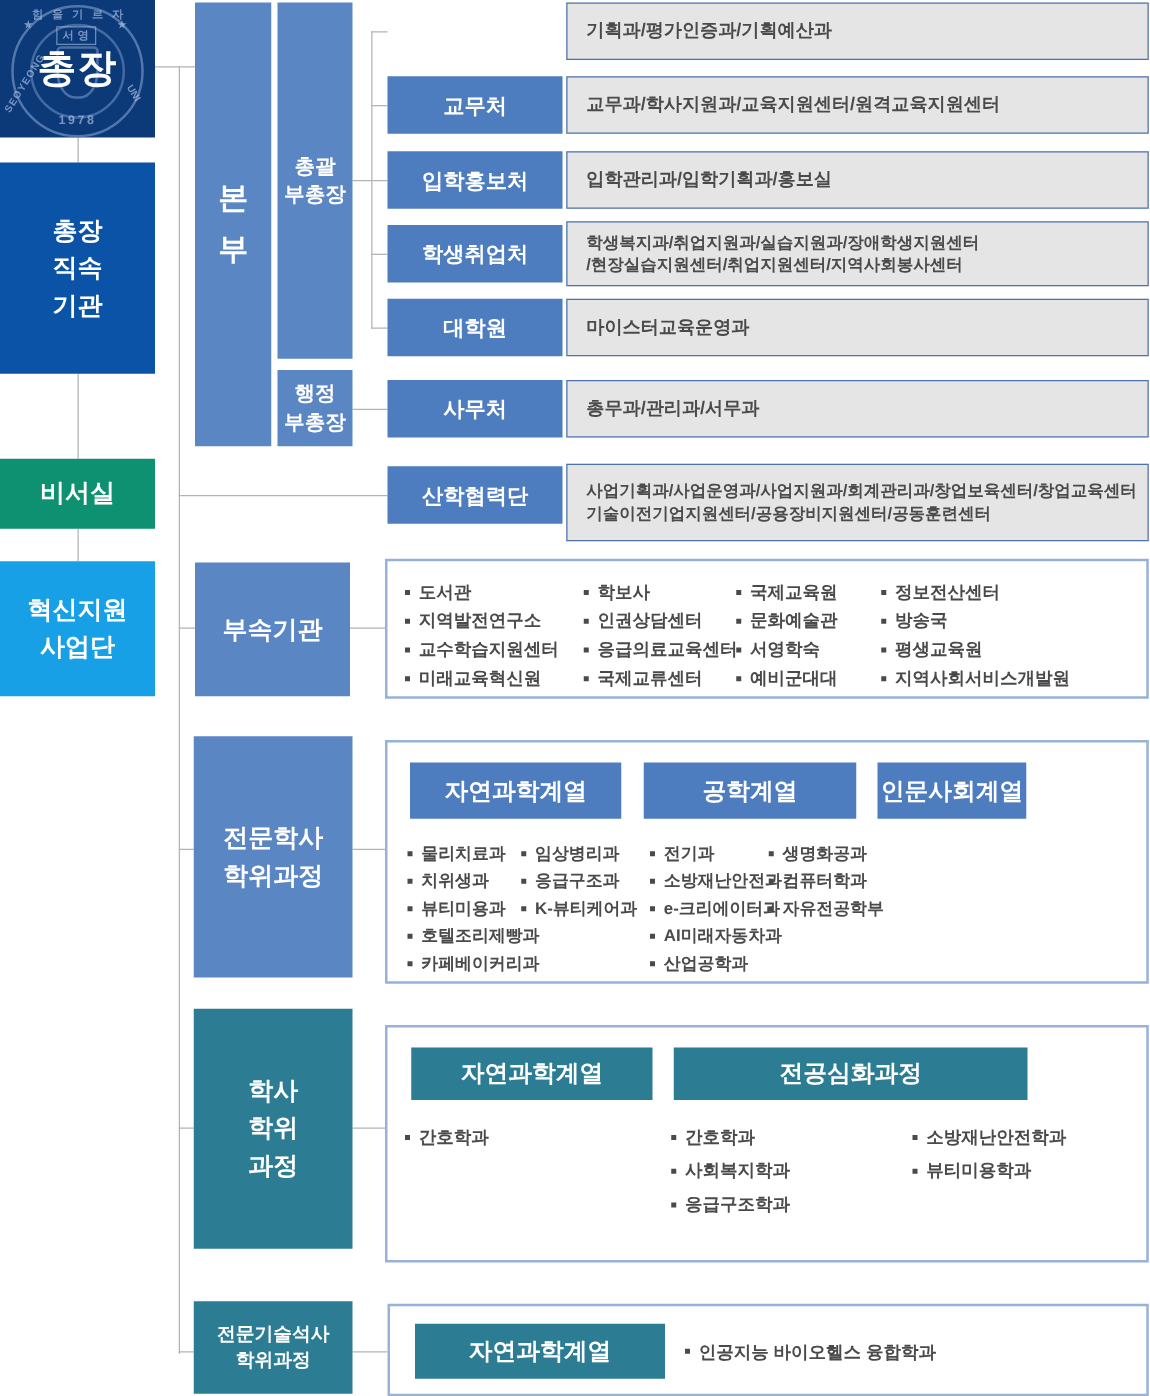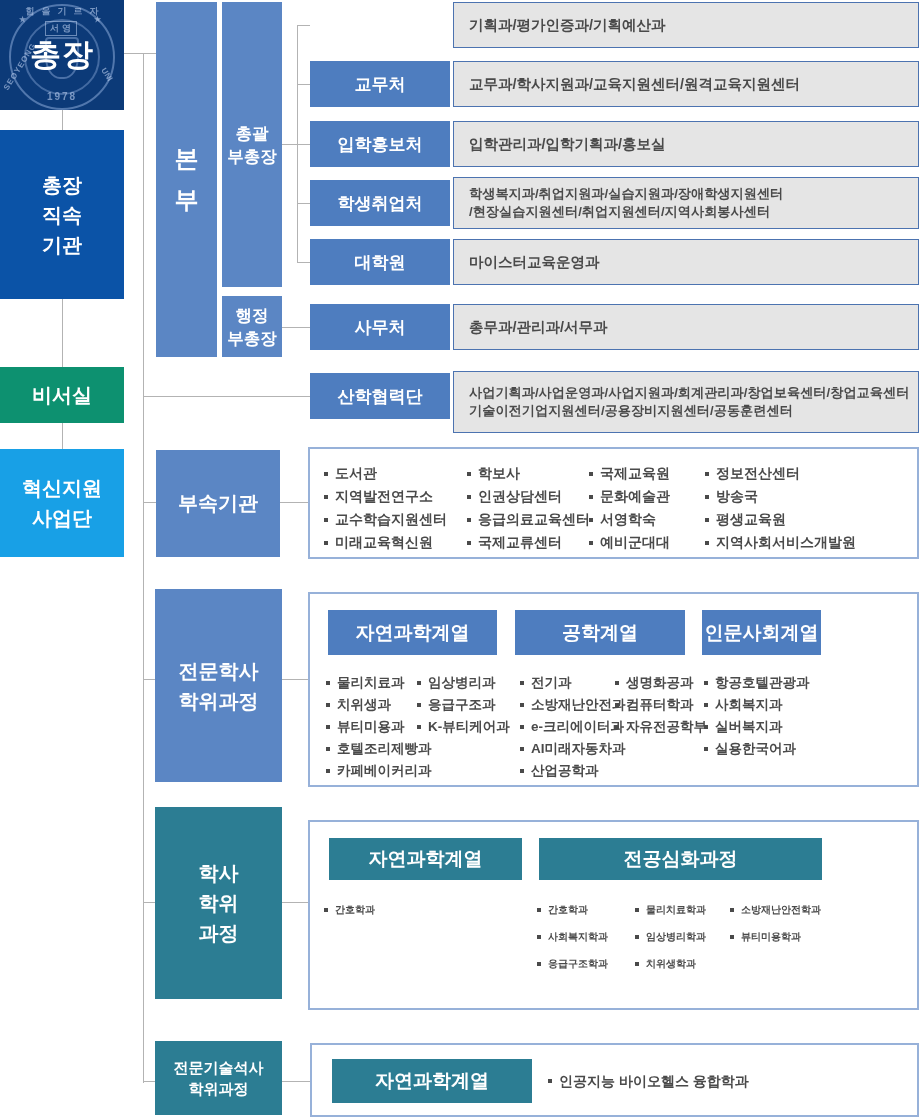--- a/index.html
+++ b/index.html
@@ -62,21 +62,21 @@
   .p-bach{left:308px;top:820px;width:611px;height:190px;}
   .p-mast{left:310px;top:1043px;width:609px;height:74px;}
   .ph{position:absolute;display:flex;align-items:center;justify-content:center;color:#fff;font-weight:700;
       font-size:19px;background:var(--steel,#4e7dbf);}
   .ph.teal{background:var(--teal,#2c7d93);}
   .col{position:absolute;}
   .bi{display:flex;align-items:center;font-size:13.5px;font-weight:600;color:var(--text,#4a4a4a);
       line-height:22px;white-space:nowrap;}
   .sq{width:4px;height:4px;background:var(--bullet,#4a4a4a);margin-right:7px;flex:none;}
   .p-annex .bi{font-size:14px;line-height:23px;}
-  .p-bach .bi{line-height:27px;font-size:10px;}
+  .p-bach .bi{line-height:27px;font-size:14px;}
   .p-mast .bi{font-size:14px;line-height:16px;}
 </style>
 </head>
 <body>
 
 <div class="stage">
 
   <div class="l lh" style="left:124px;top:53px;width:33px"></div>
   <div class="l lv" style="left:143px;top:53px;height:1030px"></div>
   <div class="l lv" style="left:62px;top:110px;height:20px"></div>
@@ -306,38 +306,20 @@
         </div>
       <div class="bi">
           <i class="sq"></i>
           <span>컴퓨터학과</span>
         </div>
       <div class="bi">
           <i class="sq"></i>
           <span>자유전공학부</span>
         </div>
     </div>
-    <div class="col" style="left:394px;top:78px">
-      <div class="bi">
-          <i class="sq"></i>
-          <span>항공호텔관광과</span>
-        </div>
-      <div class="bi">
-          <i class="sq"></i>
-          <span>사회복지과</span>
-        </div>
-      <div class="bi">
-          <i class="sq"></i>
-          <span>실버복지과</span>
-        </div>
-      <div class="bi">
-          <i class="sq"></i>
-          <span>실용한국어과</span>
-        </div>
-    </div>
   </div>
 
   <div class="box deg-bach">
     <span class="ln">학사</span>
     <span class="ln">학위</span>
     <span class="ln">과정</span>
   </div>
   <div class="panel p-bach">
     <div class="ph teal" style="left:19px;top:16px;width:193px;height:42px">자연과학계열</div>
     <div class="ph teal" style="left:229px;top:16px;width:283px;height:42px">전공심화과정</div>
@@ -354,34 +336,20 @@
         </div>
       <div class="bi">
           <i class="sq"></i>
           <span>사회복지학과</span>
         </div>
       <div class="bi">
           <i class="sq"></i>
           <span>응급구조학과</span>
         </div>
     </div>
-    <div class="col" style="left:325px;top:74px">
-      <div class="bi">
-          <i class="sq"></i>
-          <span>물리치료학과</span>
-        </div>
-      <div class="bi">
-          <i class="sq"></i>
-          <span>임상병리학과</span>
-        </div>
-      <div class="bi">
-          <i class="sq"></i>
-          <span>치위생학과</span>
-        </div>
-    </div>
     <div class="col" style="left:420px;top:74px">
       <div class="bi">
           <i class="sq"></i>
           <span>소방재난안전학과</span>
         </div>
       <div class="bi">
           <i class="sq"></i>
           <span>뷰티미용학과</span>
         </div>
     </div>

